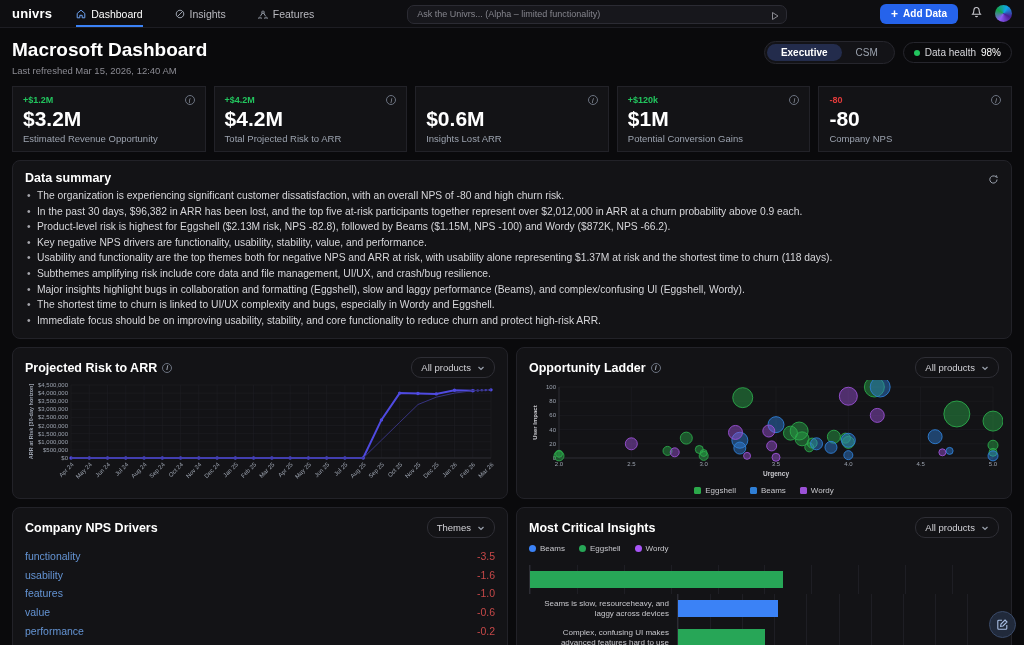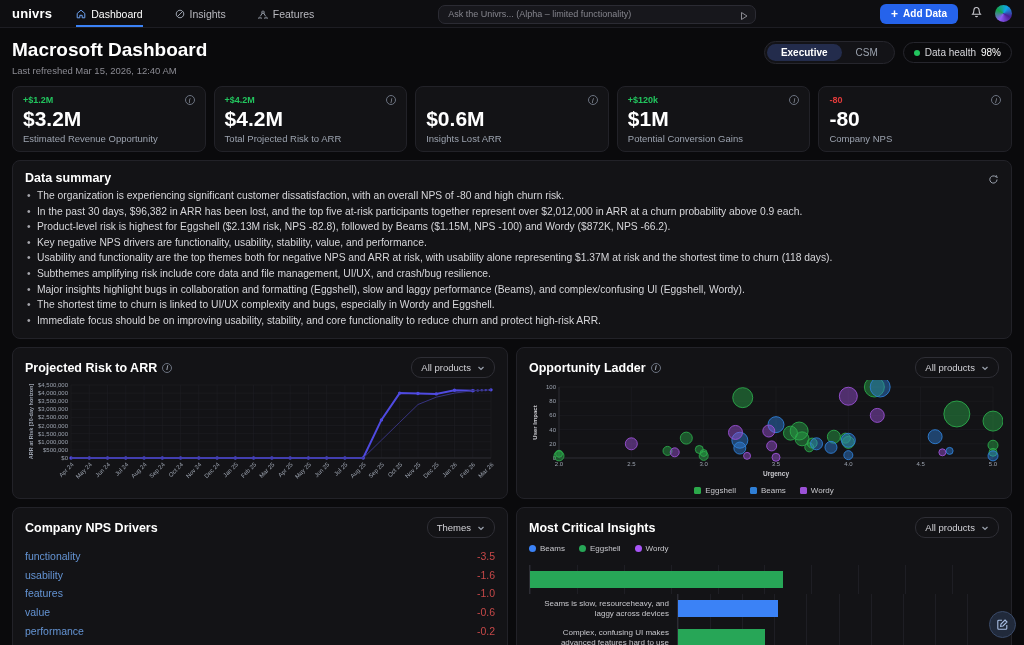--- a/index.html
+++ b/index.html
@@ -9,21 +9,21 @@
   
   .nav { height:28px; background:#0e0e11; border-bottom:1px solid #1d1d23;
     display:flex; align-items:center; padding:0 12px; gap:8px; }
   .logo { font-size:13px; font-weight:bold; color:#fff; letter-spacing:.2px; margin-right:16px; }
   .nav-tabs { display:flex; gap:32px; height:100%; align-items:center; }
   .nav-tab { display:flex; align-items:center; gap:5px; font-size:10.5px; color:#b9b9c0;
     height:100%; border-bottom:2px solid transparent; padding-top:2px; cursor:pointer; }
   .nav-tab.active { color:#fff; border-bottom-color:#3b82f6; }
   .nav-tab svg { display:block; }
   .nav-search { flex:1; display:flex; justify-content:center; }
-  .search-wrap { position:relative; width:318px; }
+  .search-wrap { position:relative; width:380px; }
   .search-wrap input { width:100%; height:19px; background:#17171c; border:1px solid #2b2b33;
     border-radius:7px; color:#c9c9cf; font-size:9px; padding:0 22px 0 9px;
     font-family:"Liberation Sans", sans-serif; }
   .search-wrap input::placeholder { color:#85858d; }
   .search-submit { position:absolute; right:7px; top:4px; }
   .nav-right { display:flex; align-items:center; gap:12px; }
   .btn-add { display:flex; align-items:center; gap:5px; background:#2563eb; color:#fff;
     font-size:10px; font-weight:bold; border:none; border-radius:6px; height:20px;
     padding:0 11px; cursor:pointer; font-family:"Liberation Sans", sans-serif; }
   .btn-add .plus::before { content:"+"; font-size:12px; font-weight:bold; }
@@ -39,21 +39,21 @@
     padding:2px; }
   .seg { font-size:10px; padding:3px 14px; border-radius:999px; color:#9ca3af; cursor:pointer; }
   .seg.active { background:#232c4c; color:#fff; font-weight:bold; }
   .health-pill { display:flex; align-items:center; gap:5px; border:1px solid #26262d;
     border-radius:999px; padding:4px 10px; font-size:10px; color:#d8d8dd; }
   .health-dot { width:6px; height:6px; border-radius:50%; background:#22c55e; }
   .health-val { color:#fff; }
 
   
   .kpi-row { display:grid; grid-template-columns:repeat(5,1fr); gap:8px; margin:10px 12px 0; }
-  .kpi { background:#131316; border:1px solid #222228; border-radius:8px; padding:8px 10px 9px; height:66px; }
+  .kpi { background:#131316; border:1px solid #222228; border-radius:0; padding:8px 10px 9px; height:66px; }
   .kpi-top { display:flex; justify-content:space-between; align-items:flex-start; height:12px; }
   .kpi-delta { font-size:9px; font-weight:bold; }
   .kpi-delta.green { color:#22c55e; } .kpi-delta.red { color:#e23b3b; }
   .info-icon { width:10px; height:10px; border:1px solid #6b7280; border-radius:50%;
     color:#9ca3af; font-size:7px; display:flex; align-items:center; justify-content:center; cursor:pointer; }
   .info-icon::after { content:"i"; font-style:italic; }
   .kpi-value { font-size:21px; font-weight:bold; color:#fff; line-height:1.1; }
   .kpi-label { font-size:9.5px; color:#9ca3af; margin-top:3px; }
 
   

